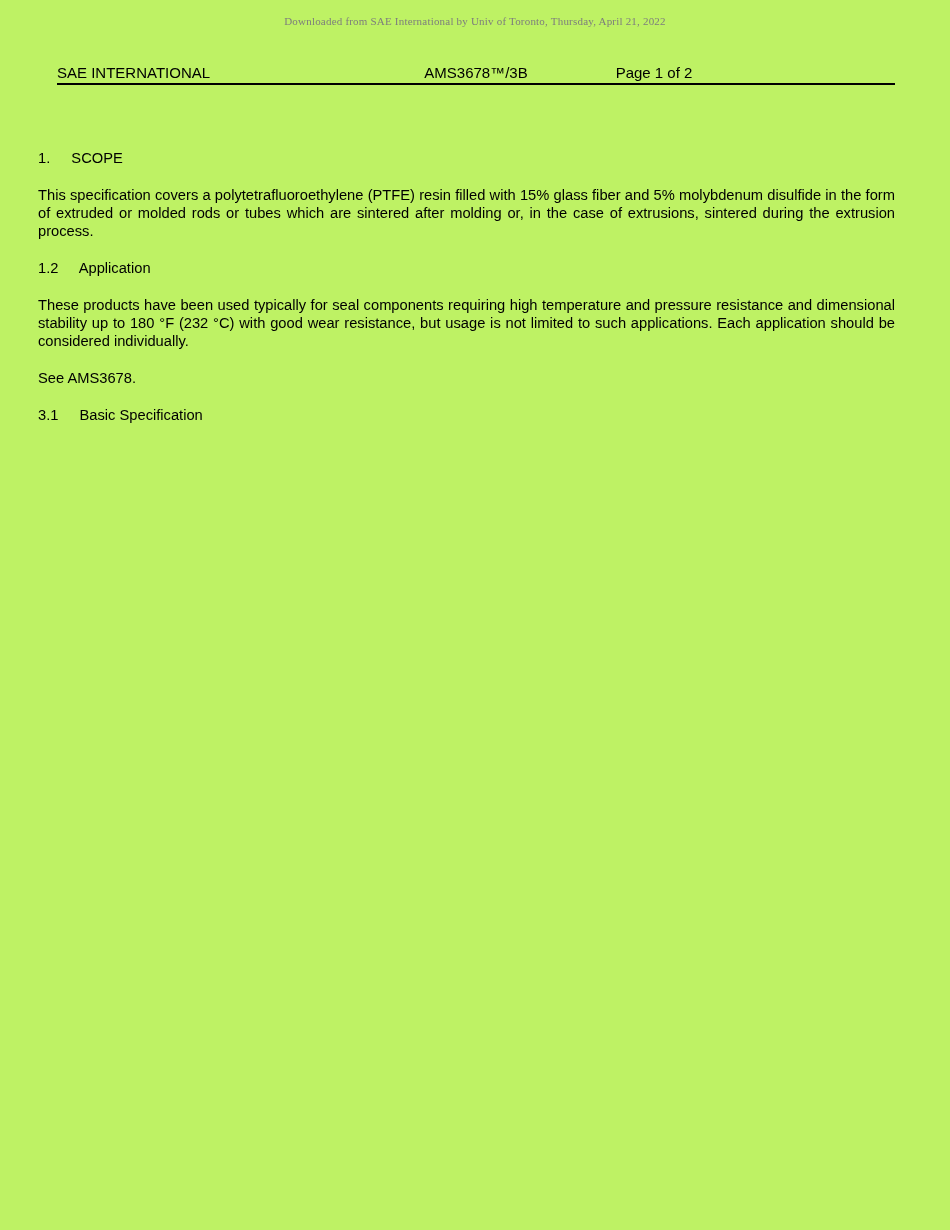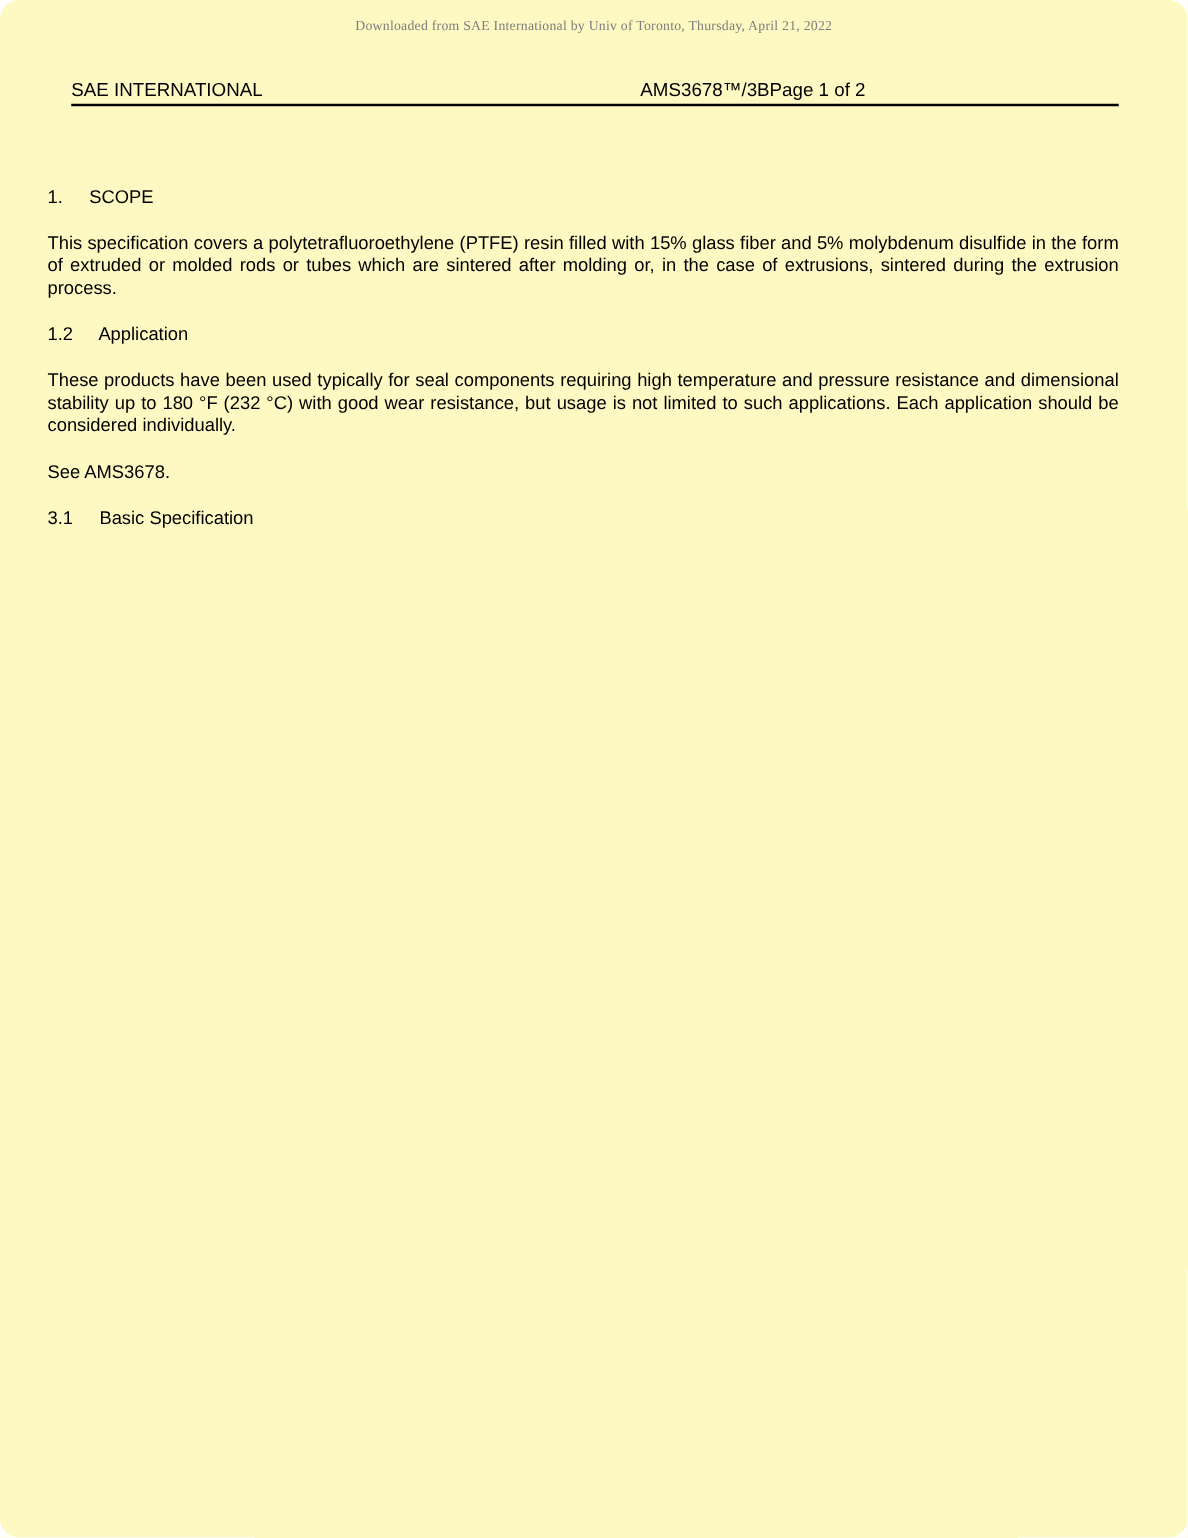--- a/index.html
+++ b/index.html
@@ -4,45 +4,44 @@
 <style>
   html, body {
     margin: 0;
     padding: 0;
     background: #ffffff;
   }
   .page {
     position: relative;
     width: 950px;
     height: 1230px;
-    background: #fef9c3;
+    background: #bef264;
     color: #000000;
     font-family: "Liberation Sans", sans-serif;
     box-sizing: border-box;
     overflow: hidden;
-    border-radius: 15px;
   }
   .watermark {
     padding-top: 15px;
     text-align: center;
     font-family: "Liberation Serif", serif;
     font-size: 11px;
     color: #7d7d7d;
     letter-spacing: 0.2px;
   }
   .header {
     display: flex;
     align-items: baseline;
     margin: 37px 55px 0 57px;
     padding-bottom: 2px;
     border-bottom: 2px solid #000000;
     font-size: 15px;
   }
   .header .h-left   { flex: 1; text-align: left; }
-  .header .h-center { flex: 1; text-align: right; white-space: nowrap; }
+  .header .h-center { flex: 1; text-align: center; white-space: nowrap; }
   .header .h-right  { flex: 1; text-align: left; }
   .content {
     margin: 64px 55px 0 38px;
     font-size: 14.7px;
     line-height: 18px;
   }
   .block { margin: 0 0 19px 0; }
   .heading .num {
     display: inline-block;
     margin-right: 17px;

